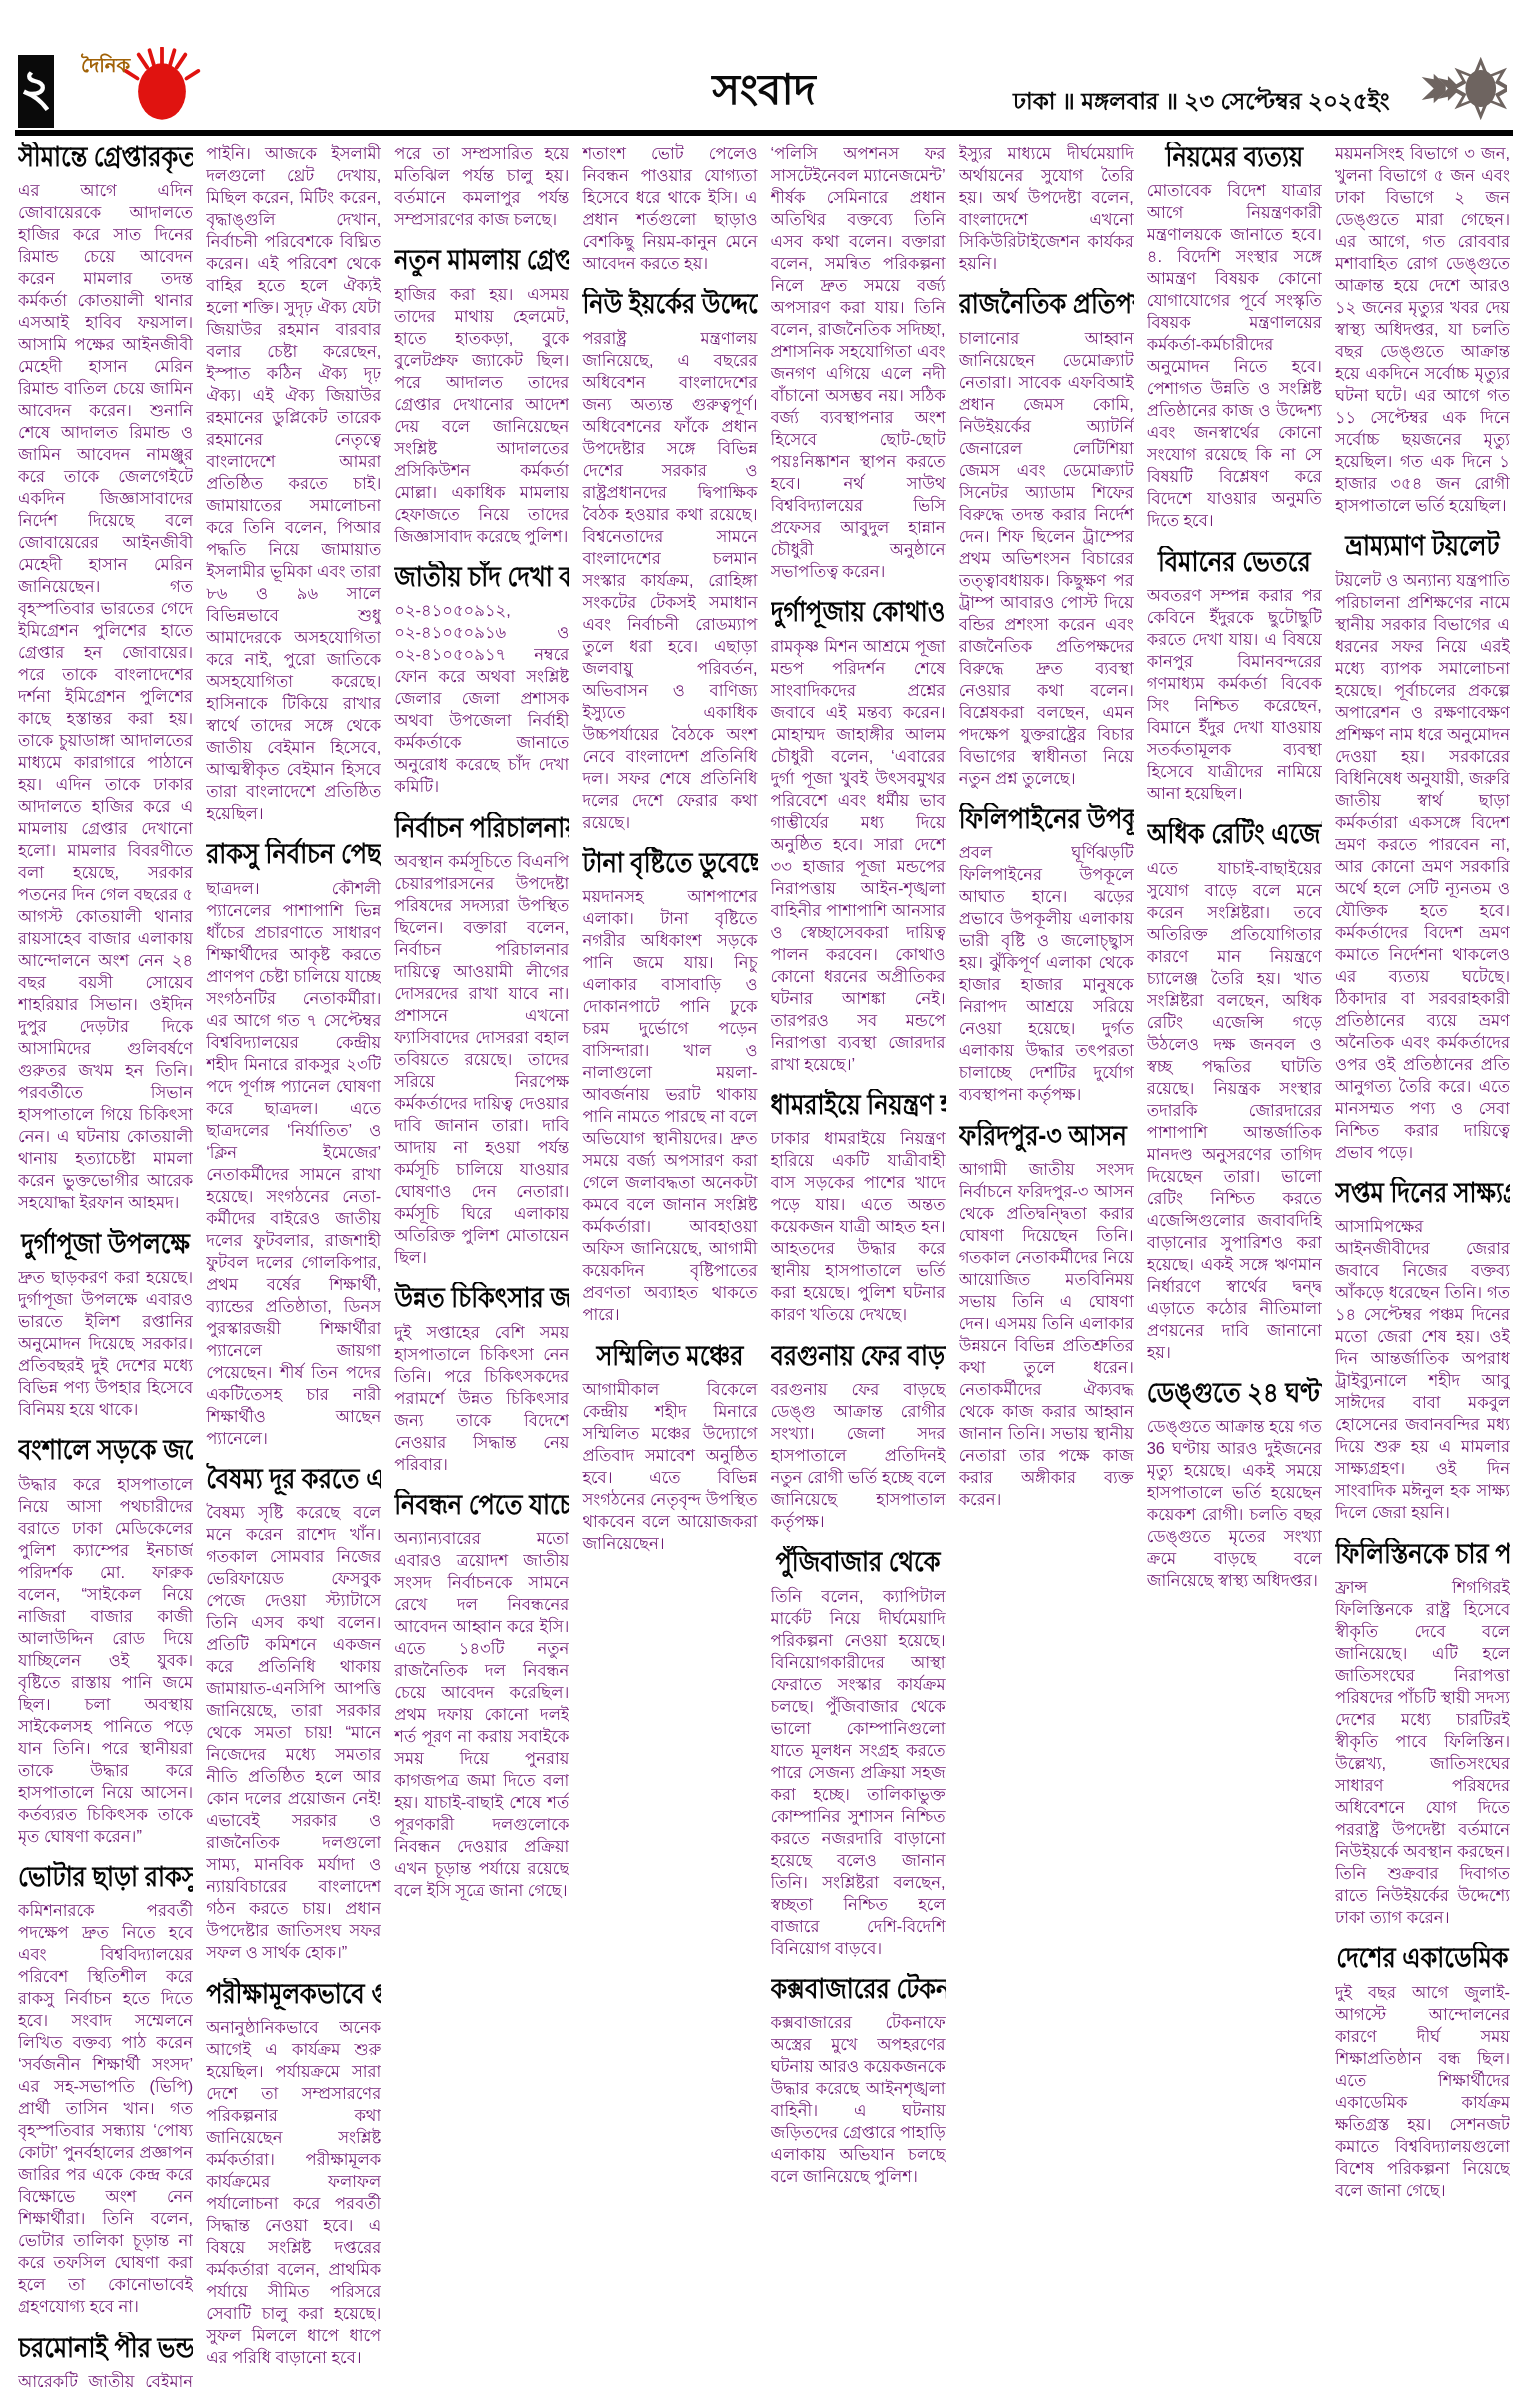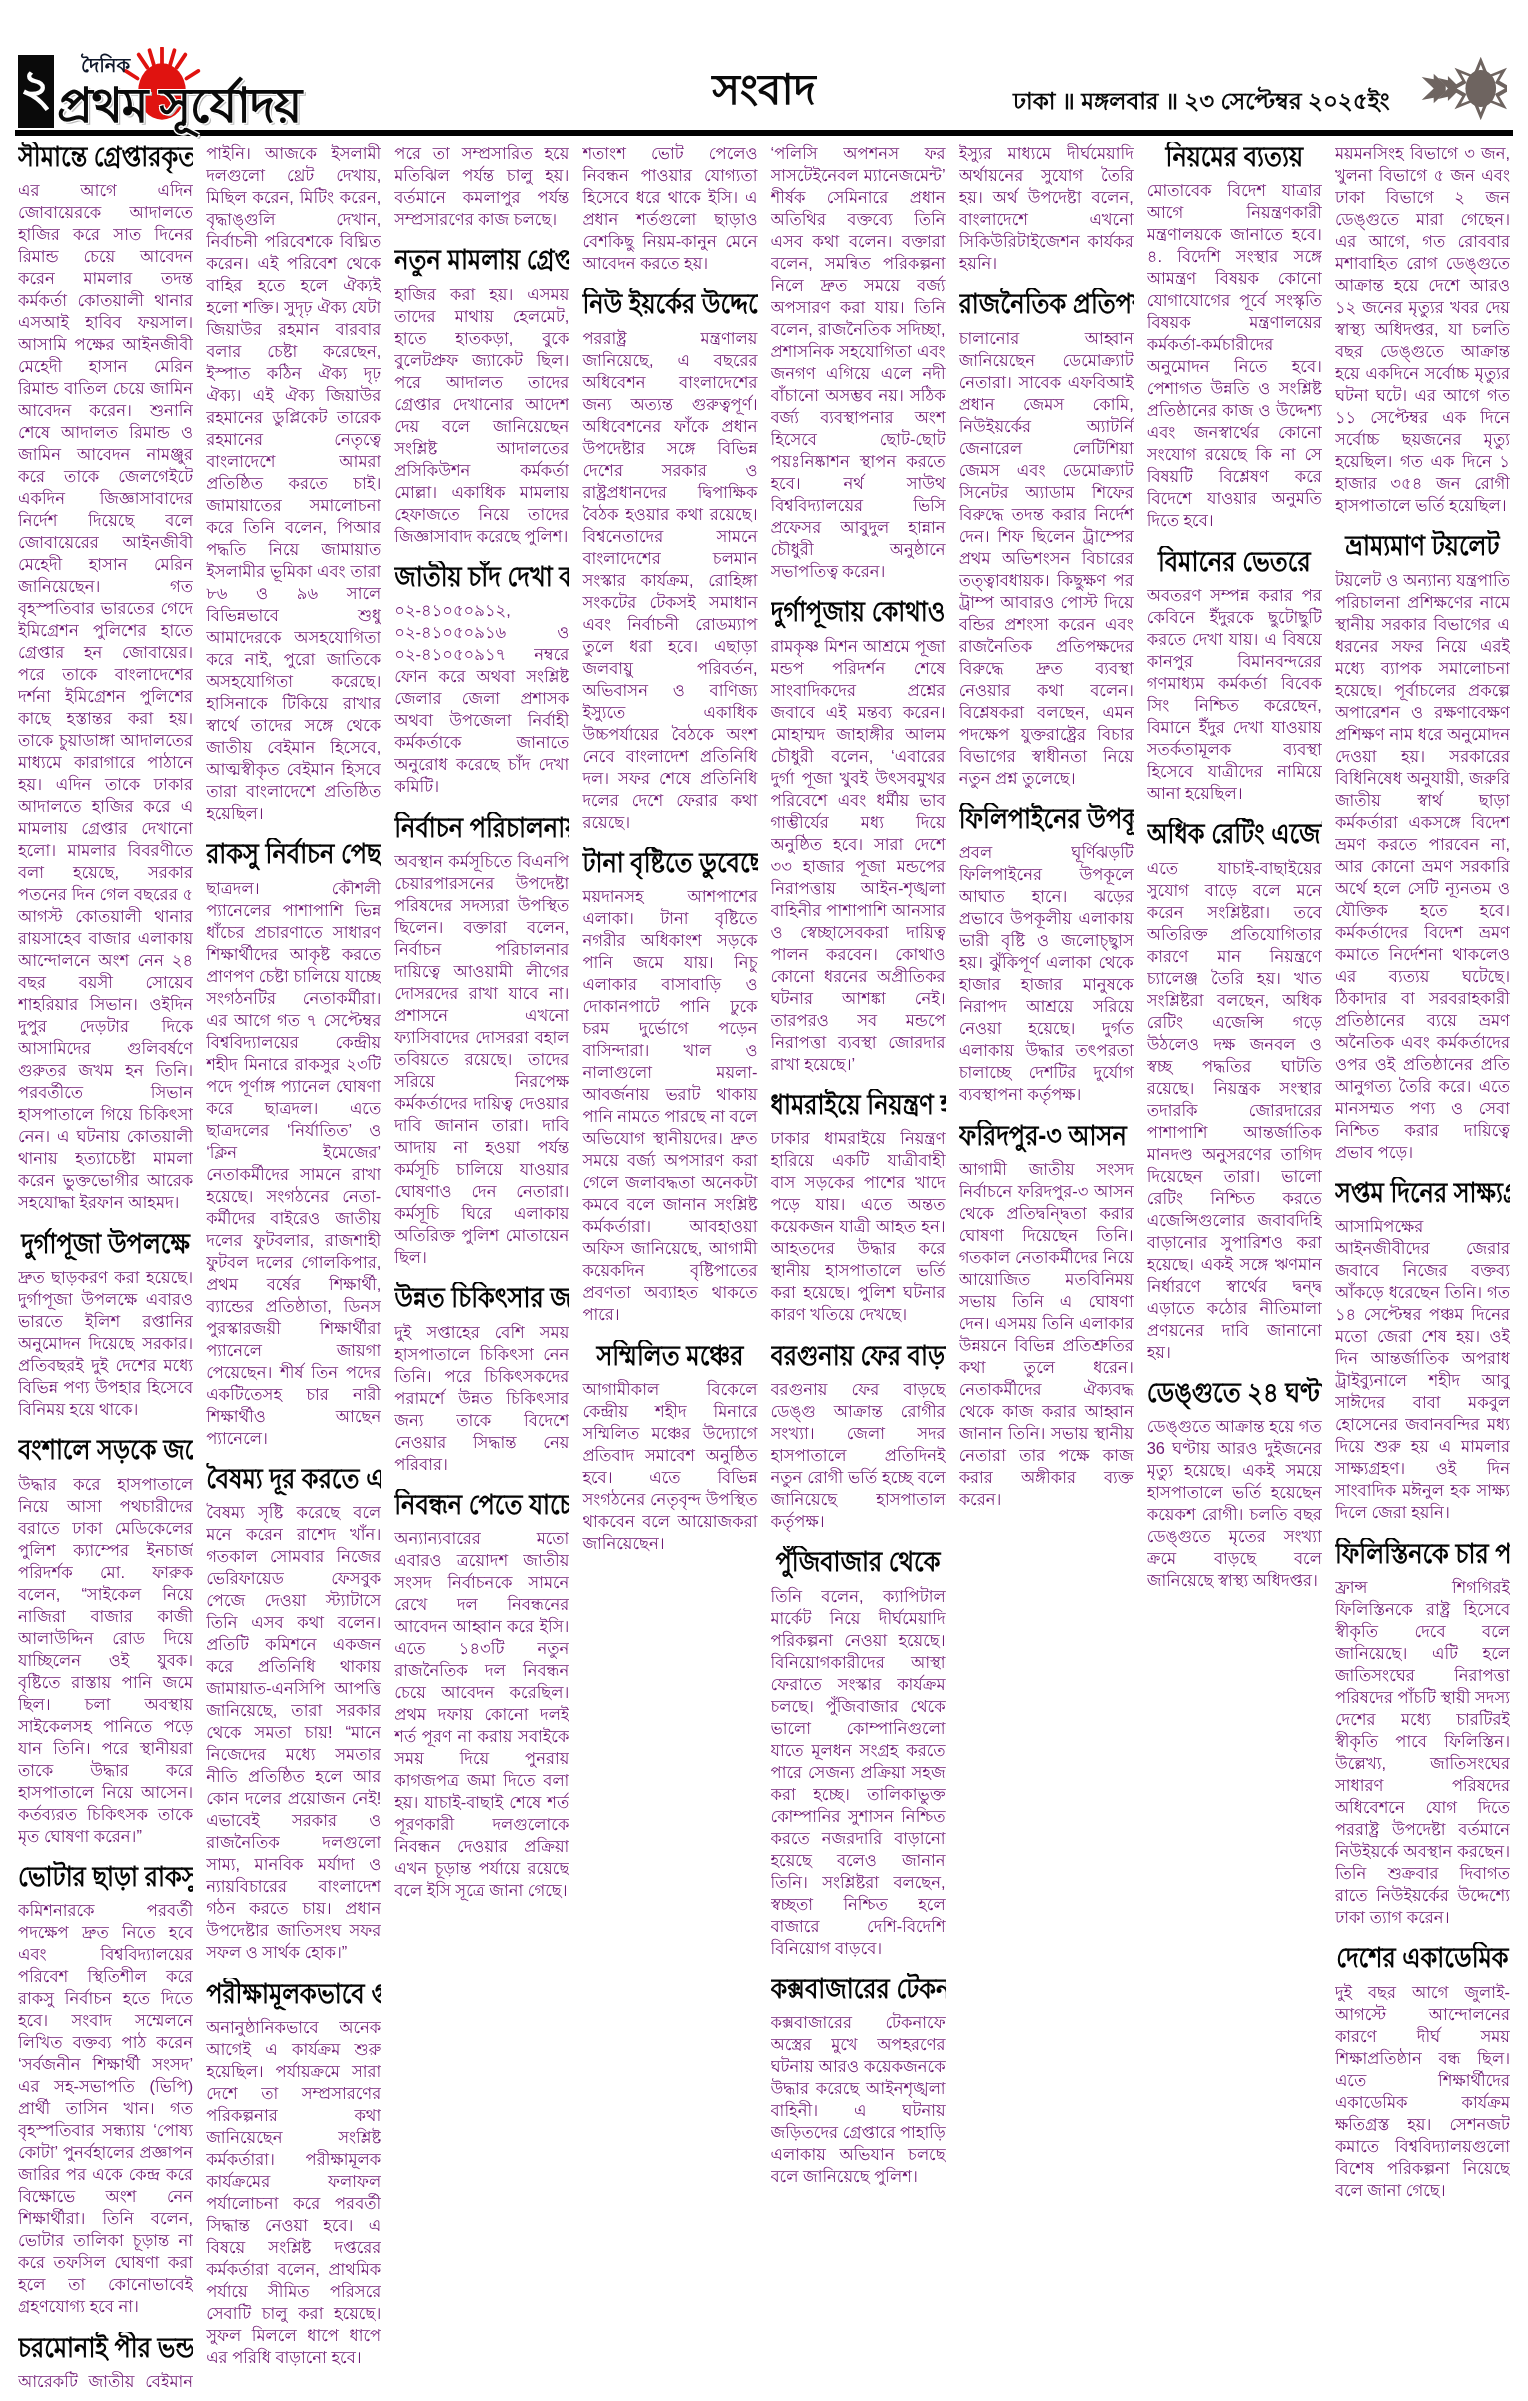--- a/index.html
+++ b/index.html
@@ -10,21 +10,21 @@
   }
   .masthead{position:absolute;left:0;top:0;width:1528px;height:135px;}
   .pagenum-box{
     position:absolute;left:18px;top:55px;width:36px;height:73px;background:#0a0a0a;
     color:#ffffff;display:flex;align-items:center;justify-content:center;
     font-size:50px;font-weight:700;font-family:"DejaVu Serif","Liberation Serif",serif;
   }
   .logo-wrap{position:absolute;left:57px;top:50px;width:327px;height:82px;}
   .logo-sun{position:absolute;left:64px;top:-3.3px;z-index:0;}
   .logo-daily{
-    position:absolute;left:24px;top:1.1px;font-size:19.6px;font-weight:800;color:#0f172a;z-index:2;
+    position:absolute;left:24px;top:1.1px;font-size:19.6px;font-weight:800;color:#a16207;z-index:2;
   }
   .logo-main{
     position:absolute;left:0px;top:18.6px;font-size:48px;font-weight:800;color:#0a0a0a;
     letter-spacing:-1.1px;white-space:nowrap;z-index:2;
     text-shadow:1.1px 1.1px 0 #ffffff,-1.1px -1.1px 0 #ffffff,1.1px -1.1px 0 #ffffff,-1.1px 1.1px 0 #ffffff,2.2px 2.2px 0 #bbb;
   }
   .section-title{
     position:absolute;left:50%;top:57px;transform:translateX(-50%);
     font-size:42px;font-weight:700;color:#0a0a0a;white-space:nowrap;
     font-family:"DejaVu Serif","Liberation Serif",serif;
@@ -66,21 +66,20 @@
         <line x1="48" y1="38" x2="32" y2="14"></line>
         <line x1="102" y1="38" x2="118" y2="14"></line>
         <line x1="30" y1="58" x2="8" y2="44"></line>
         <line x1="120" y1="58" x2="142" y2="44"></line>
         <line x1="60" y1="33" x2="52" y2="6"></line>
         <line x1="90" y1="33" x2="98" y2="6"></line>
       </g>
       <ellipse cx="75" cy="82" rx="44" ry="52" fill="#e01310"></ellipse>
     </svg>
     <span class="logo-daily">দৈনিক</span>
-    <span class="logo-main">প্রথম সূর্যোদয়</span>
   </div>
 
   <div class="section-title">সংবাদ</div>
 
   <div class="dateline">ঢাকা ॥ মঙ্গলবার ॥ ২৩ সেপ্টেম্বর ২০২৫ইং</div>
 
   <svg class="ornament" viewBox="0 0 170 122">
     <g fill="#6e6460">
       <polygon points="36,61 14,40 36,44 36,34 58,55 58,67 36,88 36,78 14,82"></polygon>
       <polygon points="62,61 44,42 62,46 62,38 80,56 80,66 62,84 62,76 44,80"></polygon>

